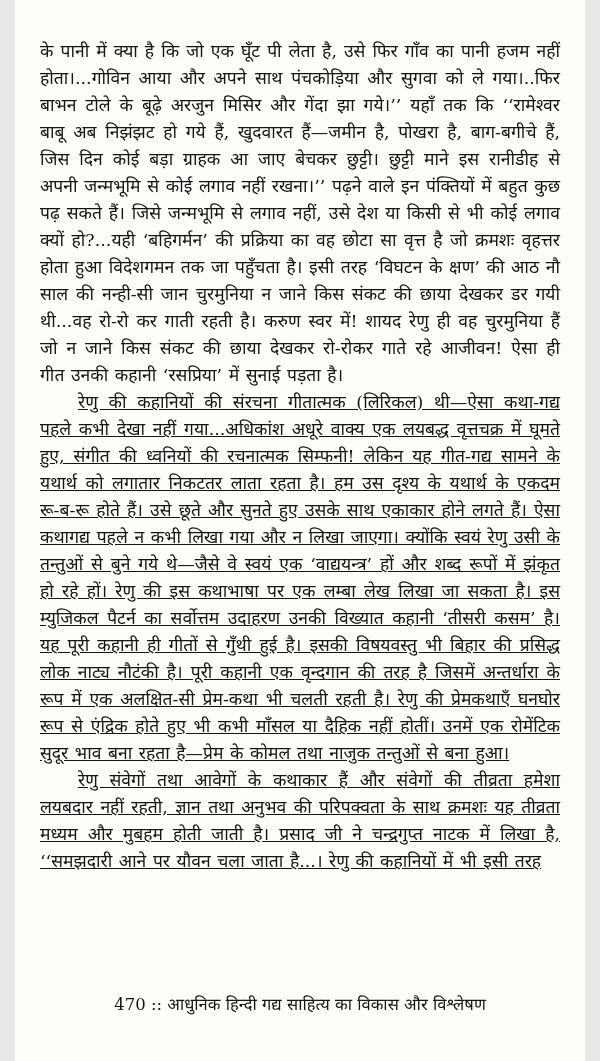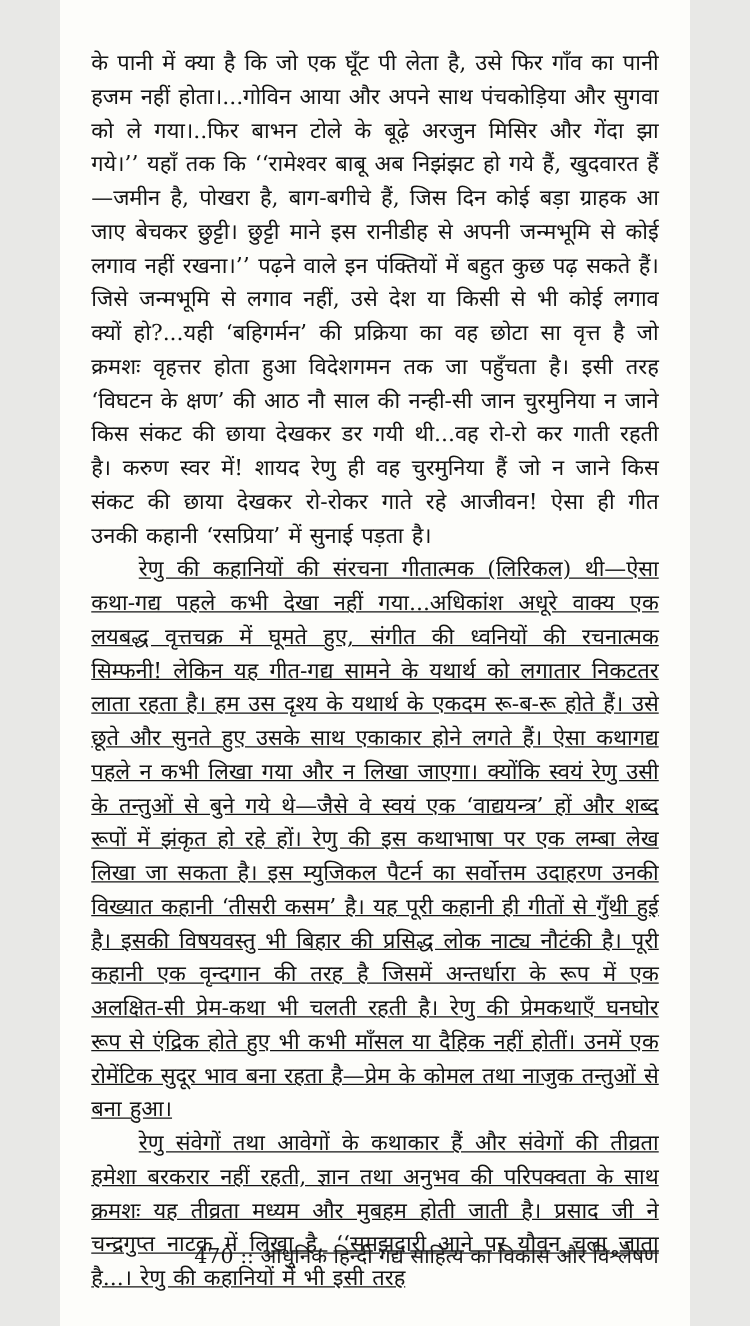--- a/index.html
+++ b/index.html
@@ -2,21 +2,21 @@
 <html><head>
 <meta charset="utf-8">
 <style>
   html, body {
     margin: 0;
     padding: 0;
     background: #e8e8e6;
   }
   .scan-page {
     position: relative;
-    width: 504px;
+    width: 570px;
     height: 1061px;
     margin: 0 auto;
     background: #fdfdfa;
     color: #141414;
     font-family: "DejaVu Serif", "Liberation Serif", serif;
     overflow: hidden;
     box-sizing: border-box;
   }
   .text-block {
     position: absolute;
@@ -35,29 +35,29 @@
     text-indent: 38px;
     text-decoration: underline;
   }
   .page-footer {
     position: absolute;
     left: 25px;
     right: 25px;
     top: 993px;
     font-size: 16.5px;
     line-height: 24px;
-    text-align: right;
+    text-align: center;
     color: #161616;
   }
 </style>
 </head>
 <body>
 
 <div class="scan-page">
   <div class="text-block">
     <p class="para">के पानी में क्या है कि जो एक घूँट पी लेता है, उसे फिर गाँव का पानी हजम नहीं होता।...गोविन आया और अपने साथ पंचकोड़िया और सुगवा को ले गया।..फिर बाभन टोले के बूढ़े अरजुन मिसिर और गेंदा झा गये।’’ यहाँ तक कि ‘‘रामेश्वर बाबू अब निझंझट हो गये हैं, खुदवारत हैं—जमीन है, पोखरा है, बाग-बगीचे हैं, जिस दिन कोई बड़ा ग्राहक आ जाए बेचकर छुट्टी। छुट्टी माने इस रानीडीह से अपनी जन्मभूमि से कोई लगाव नहीं रखना।’’ पढ़ने वाले इन पंक्तियों में बहुत कुछ पढ़ सकते हैं। जिसे जन्मभूमि से लगाव नहीं, उसे देश या किसी से भी कोई लगाव क्यों हो?...यही ‘बहिगर्मन’ की प्रक्रिया का वह छोटा सा वृत्त है जो क्रमशः वृहत्तर होता हुआ विदेशगमन तक जा पहुँचता है। इसी तरह ‘विघटन के क्षण’ की आठ नौ साल की नन्ही-सी जान चुरमुनिया न जाने किस संकट की छाया देखकर डर गयी थी...वह रो-रो कर गाती रहती है। करुण स्वर में! शायद रेणु ही वह चुरमुनिया हैं जो न जाने किस संकट की छाया देखकर रो-रोकर गाते रहे आजीवन! ऐसा ही गीत उनकी कहानी ‘रसप्रिया’ में सुनाई पड़ता है।</p>
     <p class="para indent">रेणु की कहानियों की संरचना गीतात्मक (लिरिकल) थी—ऐसा कथा-गद्य पहले कभी देखा नहीं गया...अधिकांश अधूरे वाक्य एक लयबद्ध वृत्तचक्र में घूमते हुए, संगीत की ध्वनियों की रचनात्मक सिम्फनी! लेकिन यह गीत-गद्य सामने के यथार्थ को लगातार निकटतर लाता रहता है। हम उस दृश्य के यथार्थ के एकदम रू-ब-रू होते हैं। उसे छूते और सुनते हुए उसके साथ एकाकार होने लगते हैं। ऐसा कथागद्य पहले न कभी लिखा गया और न लिखा जाएगा। क्योंकि स्वयं रेणु उसी के तन्तुओं से बुने गये थे—जैसे वे स्वयं एक ‘वाद्ययन्त्र’ हों और शब्द रूपों में झंकृत हो रहे हों। रेणु की इस कथाभाषा पर एक लम्बा लेख लिखा जा सकता है। इस म्युजिकल पैटर्न का सर्वोत्तम उदाहरण उनकी विख्यात कहानी ‘तीसरी कसम’ है। यह पूरी कहानी ही गीतों से गुँथी हुई है। इसकी विषयवस्तु भी बिहार की प्रसिद्ध लोक नाट्य नौटंकी है। पूरी कहानी एक वृन्दगान की तरह है जिसमें अन्तर्धारा के रूप में एक अलक्षित-सी प्रेम-कथा भी चलती रहती है। रेणु की प्रेमकथाएँ घनघोर रूप से एंद्रिक होते हुए भी कभी माँसल या दैहिक नहीं होतीं। उनमें एक रोमेंटिक सुदूर भाव बना रहता है—प्रेम के कोमल तथा नाजुक तन्तुओं से बना हुआ।</p>
-    <p class="para indent">रेणु संवेगों तथा आवेगों के कथाकार हैं और संवेगों की तीव्रता हमेशा बरकरार नहीं रहती, ज्ञान तथा अनुभव की परिपक्वता के साथ क्रमशः यह तीव्रता मध्यम और मुबहम होती जाती है। प्रसाद जी ने चन्द्रगुप्त नाटक में लिखा है, ‘‘समझदारी आने पर यौवन चला जाता है...। रेणु की कहानियों में भी इसी तरह</p>
+    <p class="para indent">रेणु संवेगों तथा आवेगों के कथाकार हैं और संवेगों की तीव्रता हमेशा लयबदार नहीं रहती, ज्ञान तथा अनुभव की परिपक्वता के साथ क्रमशः यह तीव्रता मध्यम और मुबहम होती जाती है। प्रसाद जी ने चन्द्रगुप्त नाटक में लिखा है, ‘‘समझदारी आने पर यौवन चला जाता है...। रेणु की कहानियों में भी इसी तरह</p>
   </div>
   <div class="page-footer">
     <span>470 :: आधुनिक हिन्दी गद्य साहित्य का विकास और विश्लेषण</span>
   </div>
 </div>
 
 </body></html>

